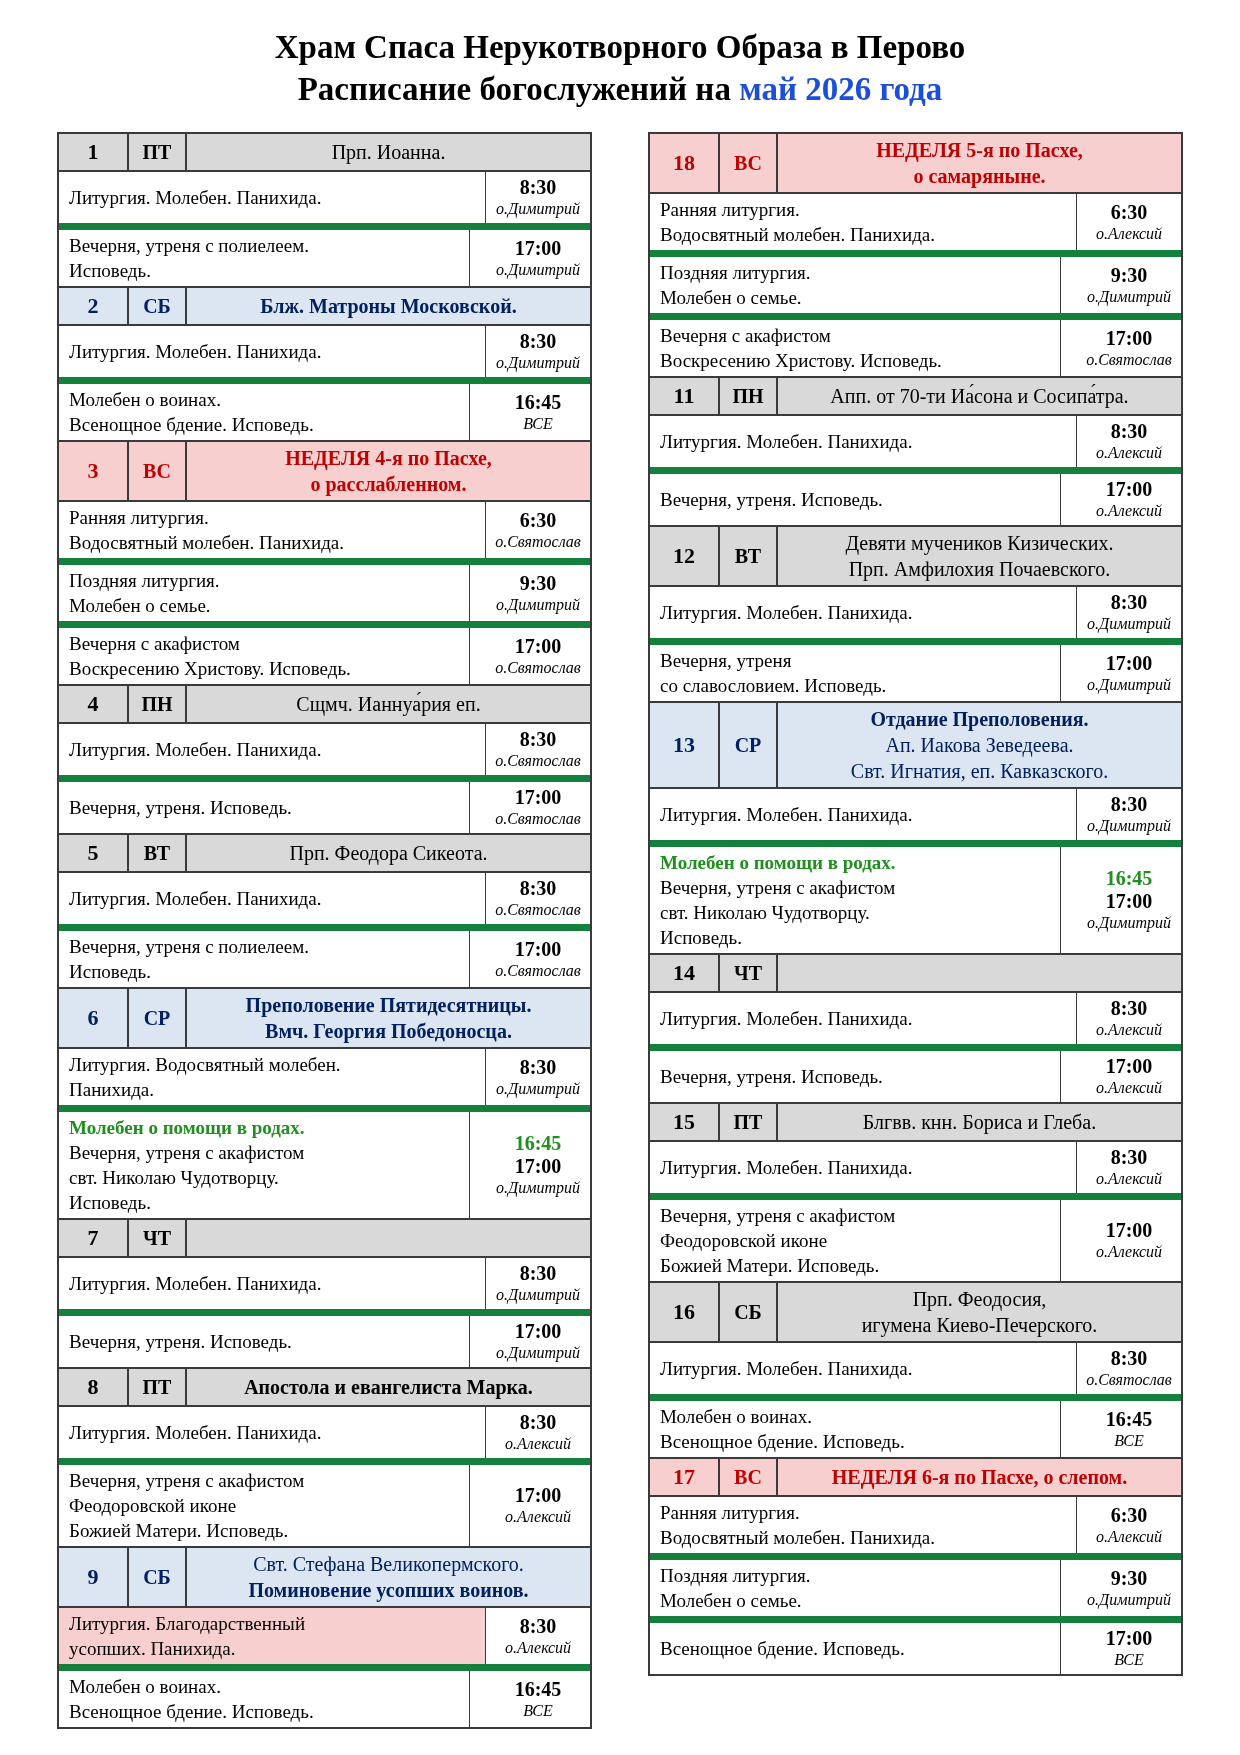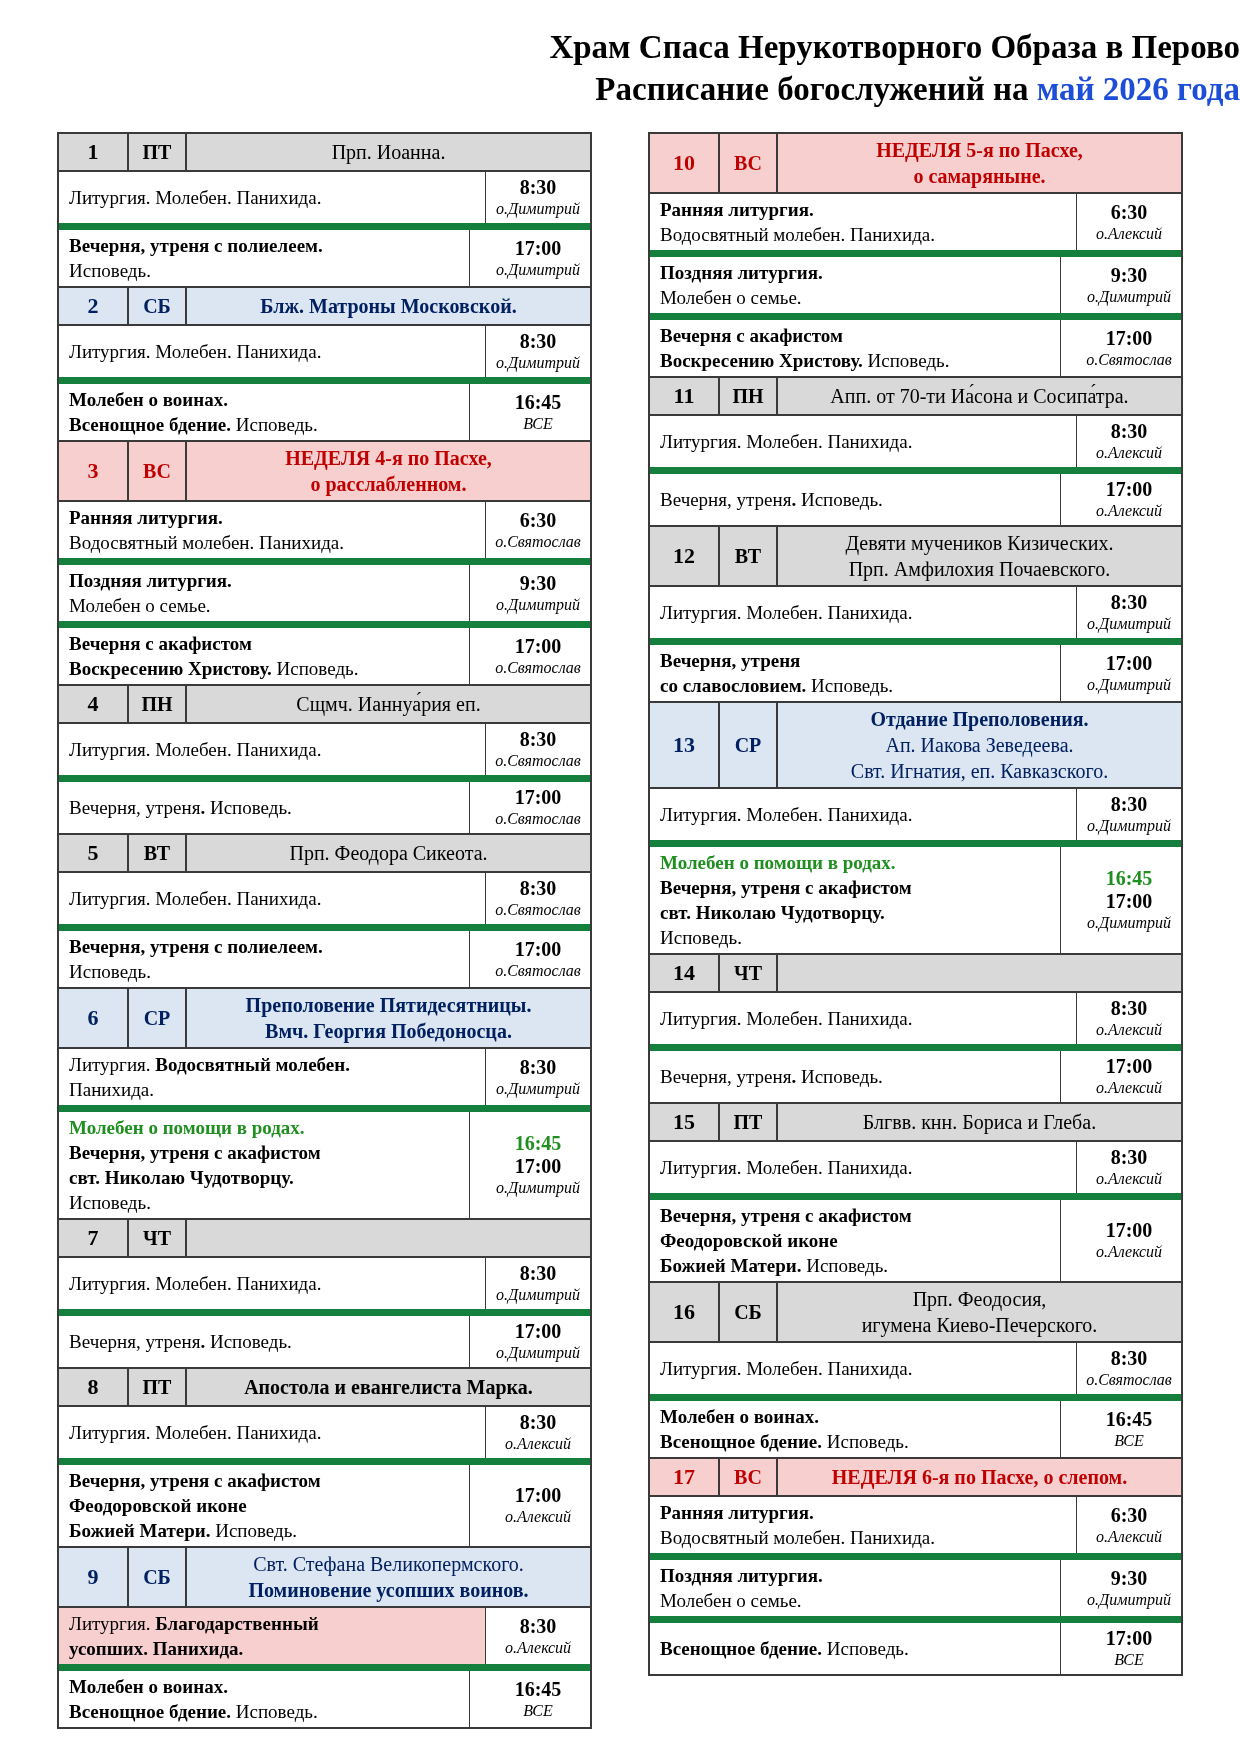--- a/index.html
+++ b/index.html
@@ -1,21 +1,21 @@
 <!DOCTYPE html>
 <html lang="ru"><head>
 <meta charset="utf-8">
 <style>
   html,body{margin:0;padding:0;background:#fff;}
   .page{
     width:1240px;min-height:1755px;background:#fff;box-sizing:border-box;
     font-family:"Liberation Serif","DejaVu Serif",serif;color:#000;
     padding-top:26px;
   }
-  .title{ text-align:right;font-weight:bold;font-size:33px;line-height:42px;}
+  .title{ text-align:center;font-weight:bold;font-size:33px;line-height:42px;}
   .title .red{color:#1d4ed8;}
   .cols{display:flex;gap:56px;padding:22px 57px 0 57px;align-items:flex-start;}
   .col{flex:1;min-width:0;}
 
   .day{border:2px solid #3a3a3a;}
   .day + .day{margin-top:-2px;}
 
   .hdr{display:grid;grid-template-columns:70px 58px 1fr;border-bottom:2px solid #3a3a3a;}
   .hdr > div{display:flex;flex-direction:column;justify-content:center;text-align:center;padding:3px 6px;min-height:30px;}
   .date-cell{border-right:2px solid #3a3a3a;font-weight:bold;font-size:22px;}
@@ -30,21 +30,21 @@
   .fline.fbi{font-weight:bold;}
 
   .row{display:grid;grid-template-columns:1fr 104px;background:#fff;}
   .row + .row{border-top:7px solid #15803d;gap:16px;}
   .desc{border-right:1px solid #3a3a3a;padding:3px 6px 3px 10px;font-size:19px;line-height:25px;
         display:flex;flex-direction:column;justify-content:center;min-height:40px;}
   .time{display:flex;flex-direction:column;justify-content:center;text-align:center;padding:4px 3px;}
   .t{font-weight:bold;font-size:20px;line-height:23px;}
   .tg{font-weight:bold;font-size:20px;line-height:23px;color:#1f8f1f;}
   .p{font-style:italic;font-size:16px;line-height:20px;}
-  .bseg{font-weight:bold;text-align:center;}
+  .bseg{font-weight:normal;text-align:center;}
   .gseg{font-weight:bold;color:#1f8f1f;}
   .hl-pink .desc{background:#f8cfcf;}
 </style>
 </head>
 <body>
 
 <div class="page">
   <div class="title">
     <div>Храм Спаса Нерукотворного Образа в Перово</div>
     <div><span>Расписание богослужений на </span><span class="red">май 2026 года</span></div>
@@ -315,21 +315,21 @@
             <div class="time">
               <div class="t">16:45</div>
               <div class="p">ВСЕ</div>
             </div>
           </div>
         </div>
       </div>
     <div class="col" id="col-right">
         <div class="day day-pink">
           <div class="hdr">
-            <div class="date-cell">10</div>
+            <div class="date-cell">18</div>
             <div class="dow-cell">ВС</div>
             <div class="feast-cell">
               <div class="fline fb">НЕДЕЛЯ 5-я по Пасхе,</div>
               <div class="fline fb">о самаряныне.</div>
             </div>
           </div>
           <div class="row">
             <div class="desc">
               <div class="dline"><span class="bseg">Ранняя литургия.</span></div>
               <div class="dline"><span>Водосвятный молебен. Панихида.</span></div>

